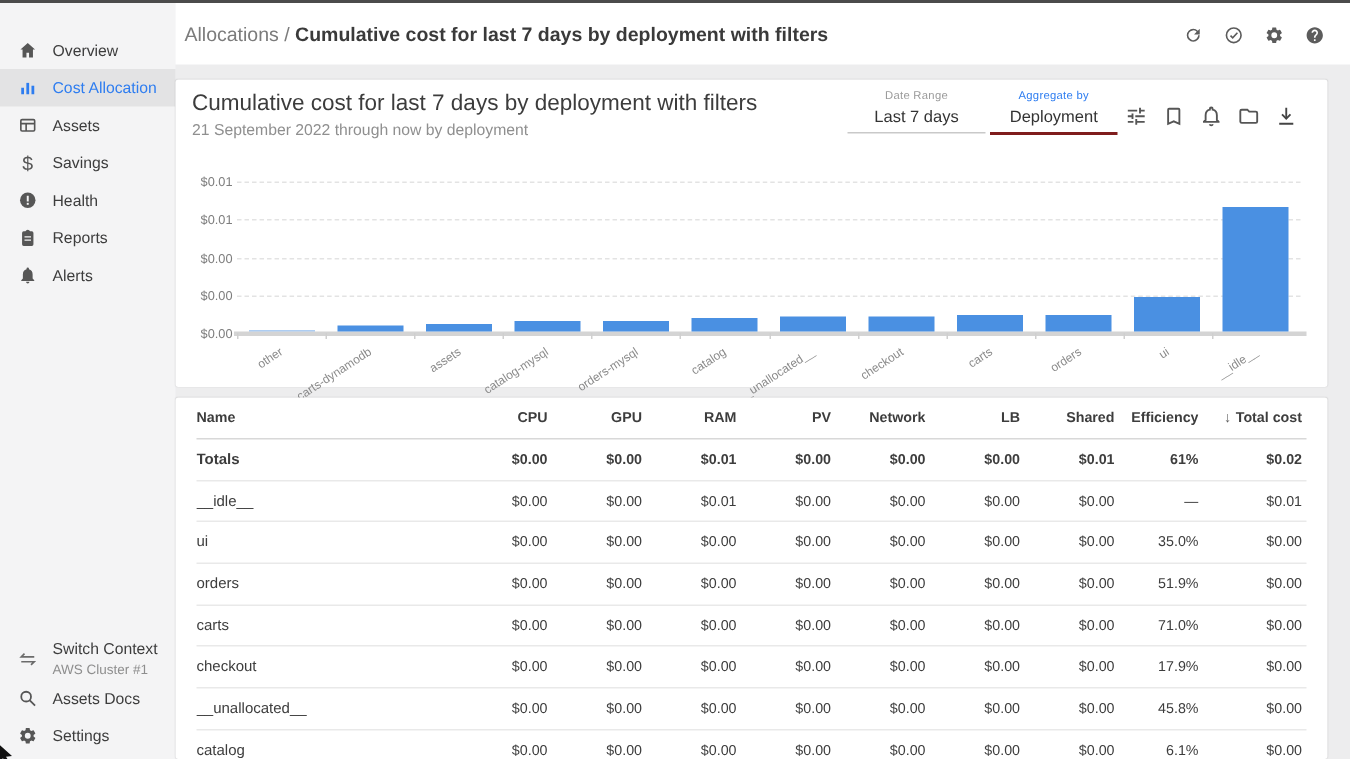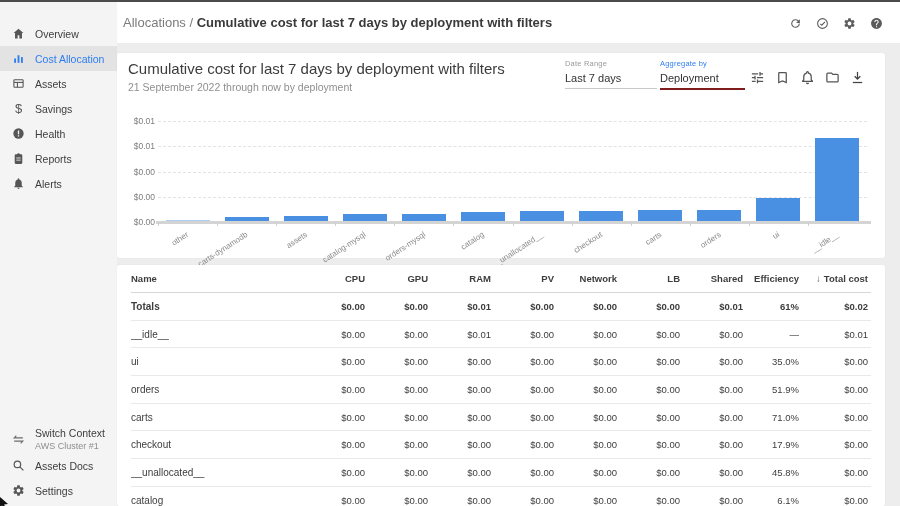--- a/index.html
+++ b/index.html
@@ -33,21 +33,21 @@
   #topbar-icons .tic { width:13px; height:13px; cursor:pointer; }
 
   
   .card { position:absolute; left:117px; width:768px; background:#fff; border-radius:2px; box-shadow:0 0 1px rgba(0,0,0,.12); }
   #card-report { top:53px; height:205px; }
   #card-table { top:265px; height:241px; overflow:hidden; }
 
   
   #report-title { position:absolute; left:11px; top:7px; font-size:15px; color:#3c3c3c; }
   #report-subtitle { position:absolute; left:11px; top:28px; font-size:10.5px; color:#8f8f8f; }
-  .ctl { position:absolute; top:6px; }
+  .ctl { position:absolute; top:6px;text-align:center; }
   .ctl-label { font-size:7.5px; color:#9a9a9a; letter-spacing:.2px; }
   .ctl-value { font-size:11px; color:#333; padding:4px 0 4px 0; cursor:pointer; }
   #ctl-daterange { left:448px; width:92px; }
   #ctl-daterange .ctl-value { border-bottom:1px solid #c9c9c9; }
   #ctl-aggregate { left:543px; width:85px; }
   #ctl-aggregate .ctl-label { color:#2e7df0; }
   #ctl-aggregate .ctl-value { border-bottom:2px solid #7f1d1d; }
   #report-toolbar { position:absolute; left:633px; top:17px; display:flex; gap:10px; align-items:center; }
   #report-toolbar .tbic { width:15px; height:15px; cursor:pointer; }
 

